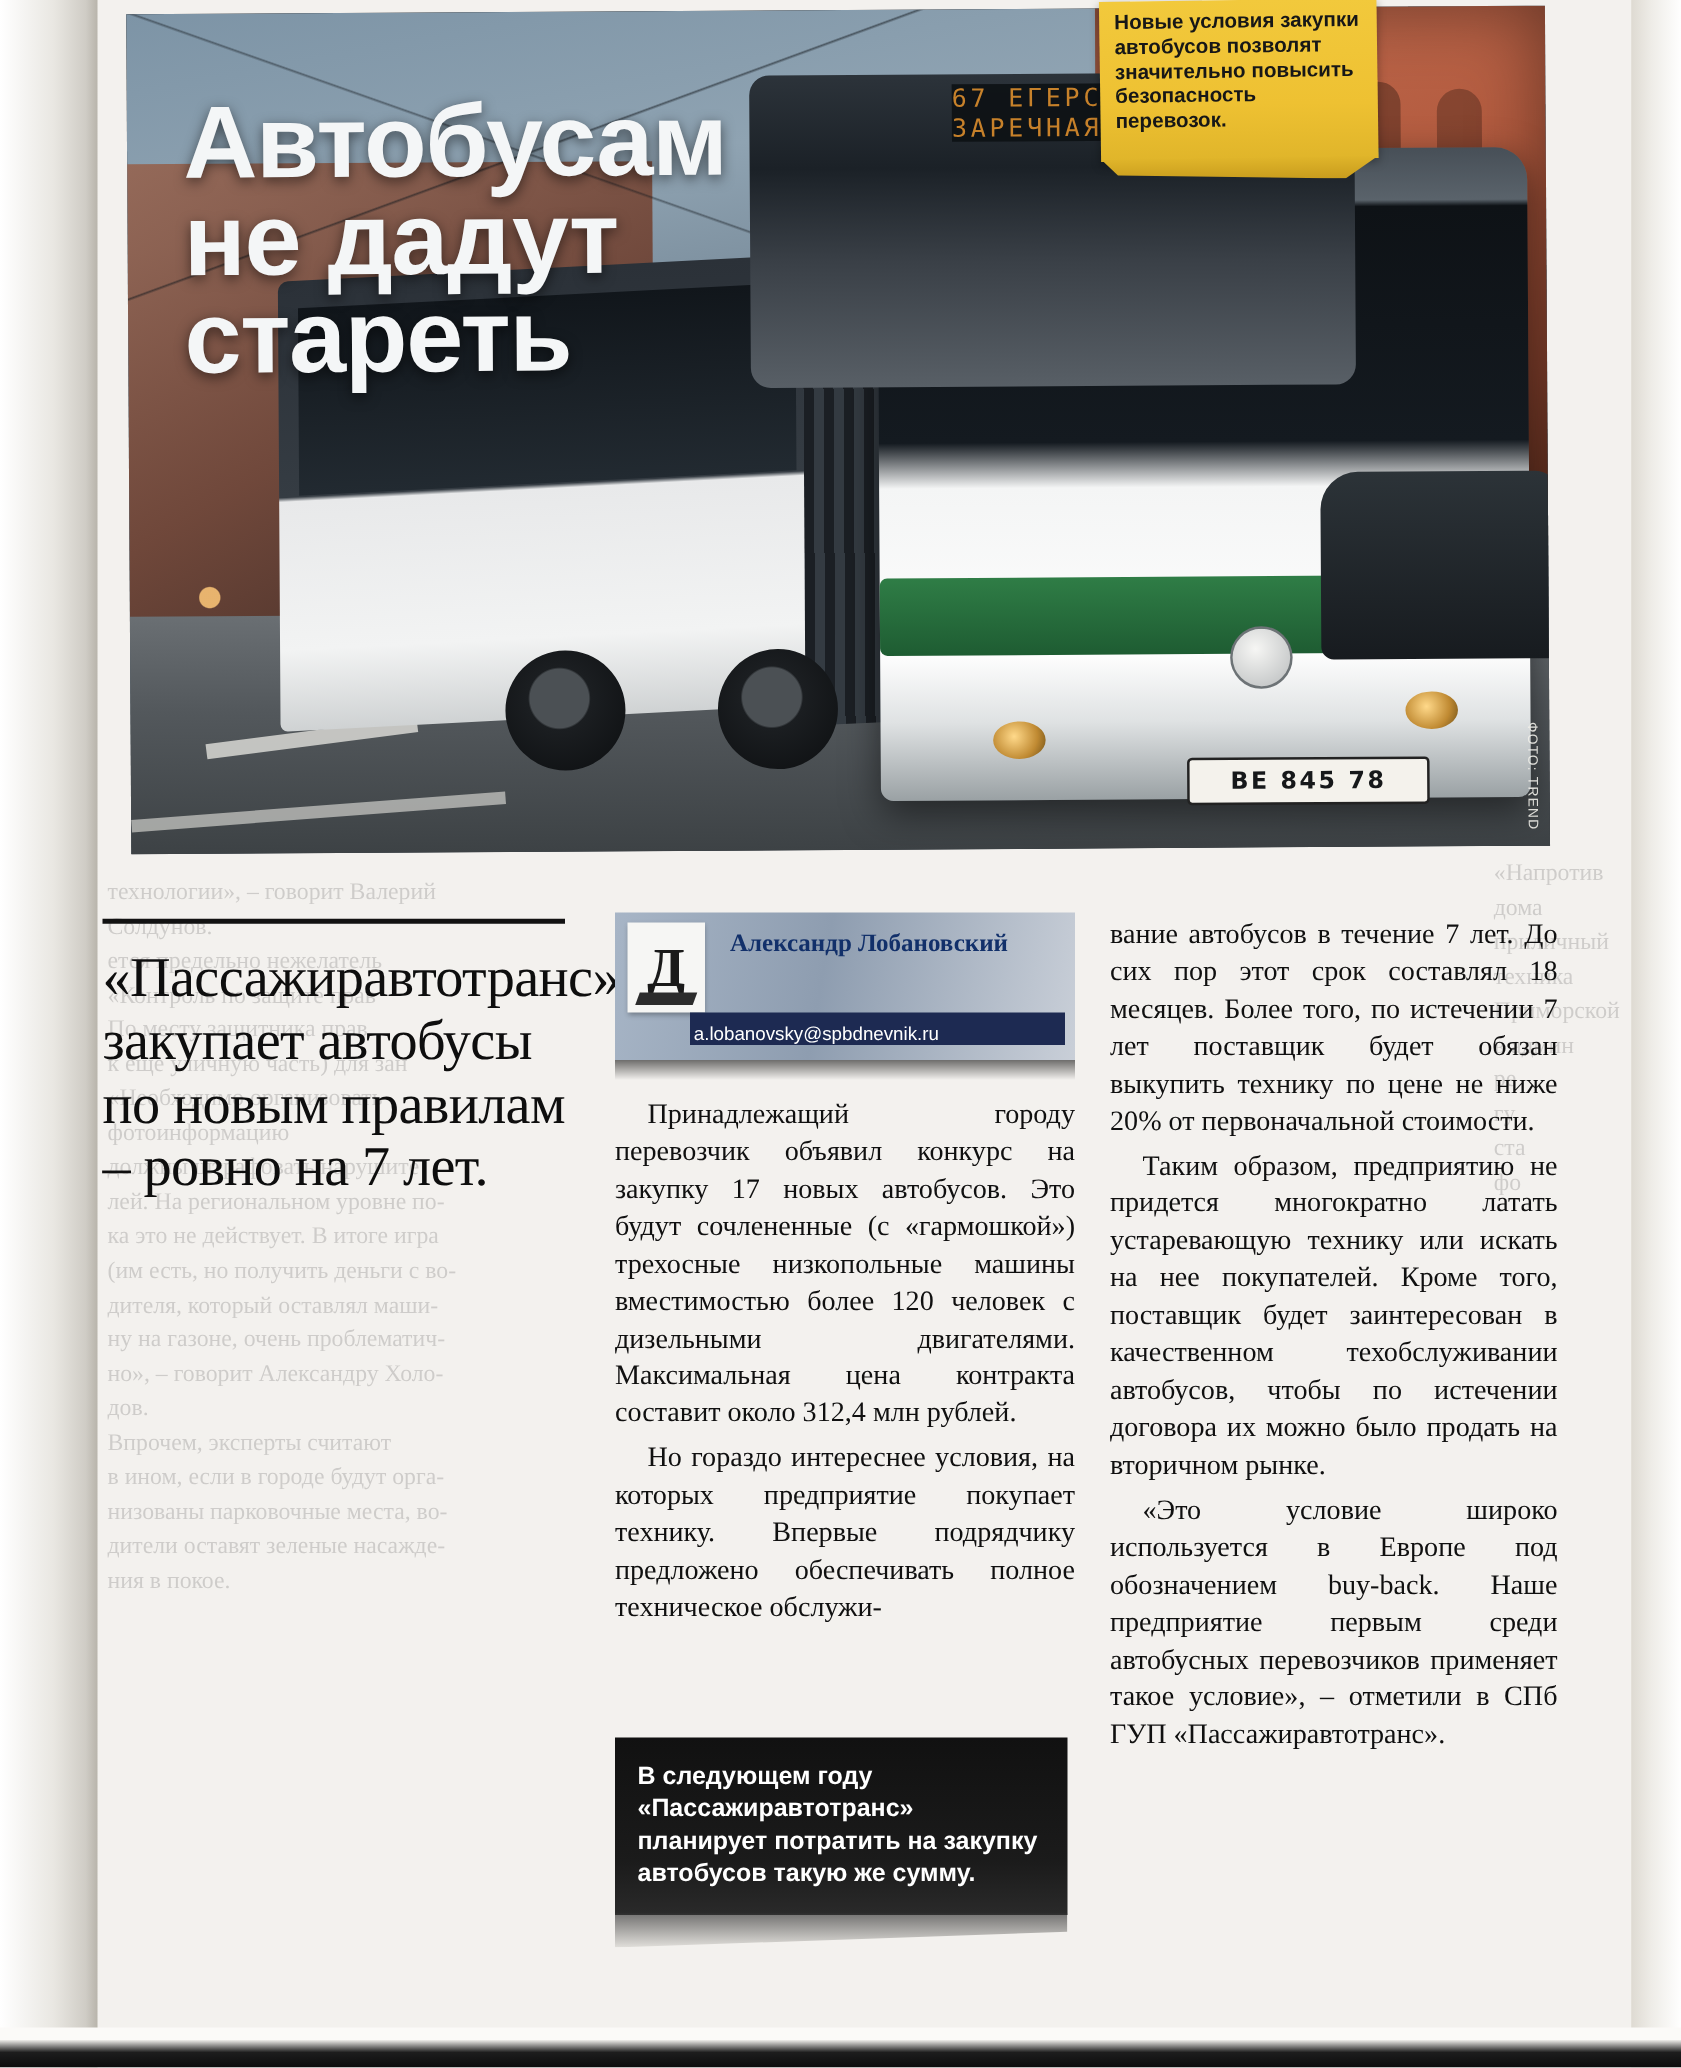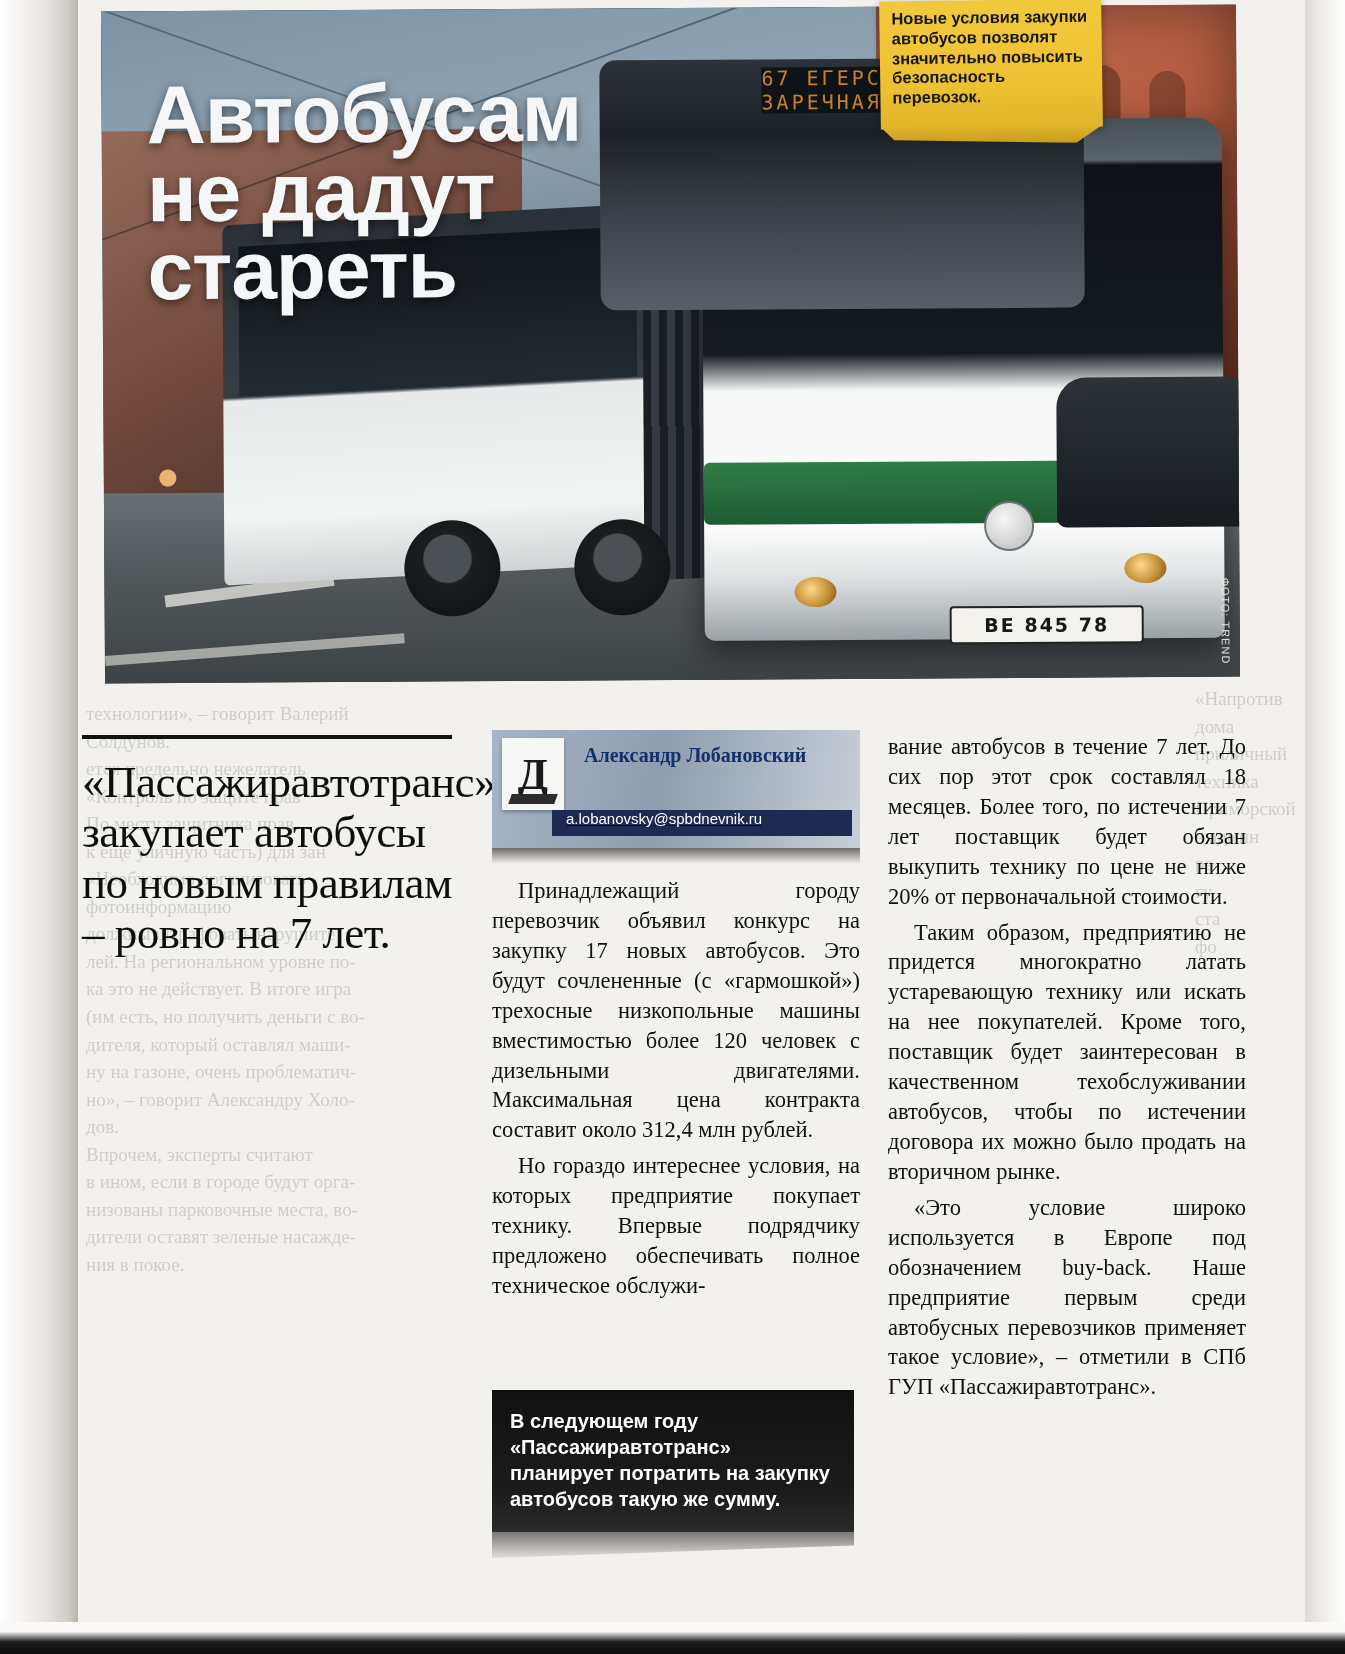--- a/index.html
+++ b/index.html
@@ -279,23 +279,22 @@
     background:#2c2c2c; transform: skewX(-20deg);
   }
   .byline-box .author {
     position:absolute; left:92px; top:14px;
     font-family:Liberation Serif, serif;
     font-weight:bold; font-size:20px; line-height:1.15; color:#12306a;
   }
   .byline-box .mailbar {
     position:absolute; left:60px; bottom:12px; width:300px; height:26px;
     background:#1d2a52;
-    display:flex; align-items:flex-start; padding-left:14px;
+    display:flex; align-items:flex-end; padding-left:3px;
     box-sizing:border-box;
-    text-decoration:underline;
   }
   .byline-box .mailbar span {
     font-family:"Liberation Sans", sans-serif; font-size:15px; color:#ffffff;
   }
   .byline-shadow {
     width:100%; height:16px;
     background: linear-gradient(to bottom, rgba(0,0,0,.55), rgba(0,0,0,0));
   }
 
   .body-txt {

